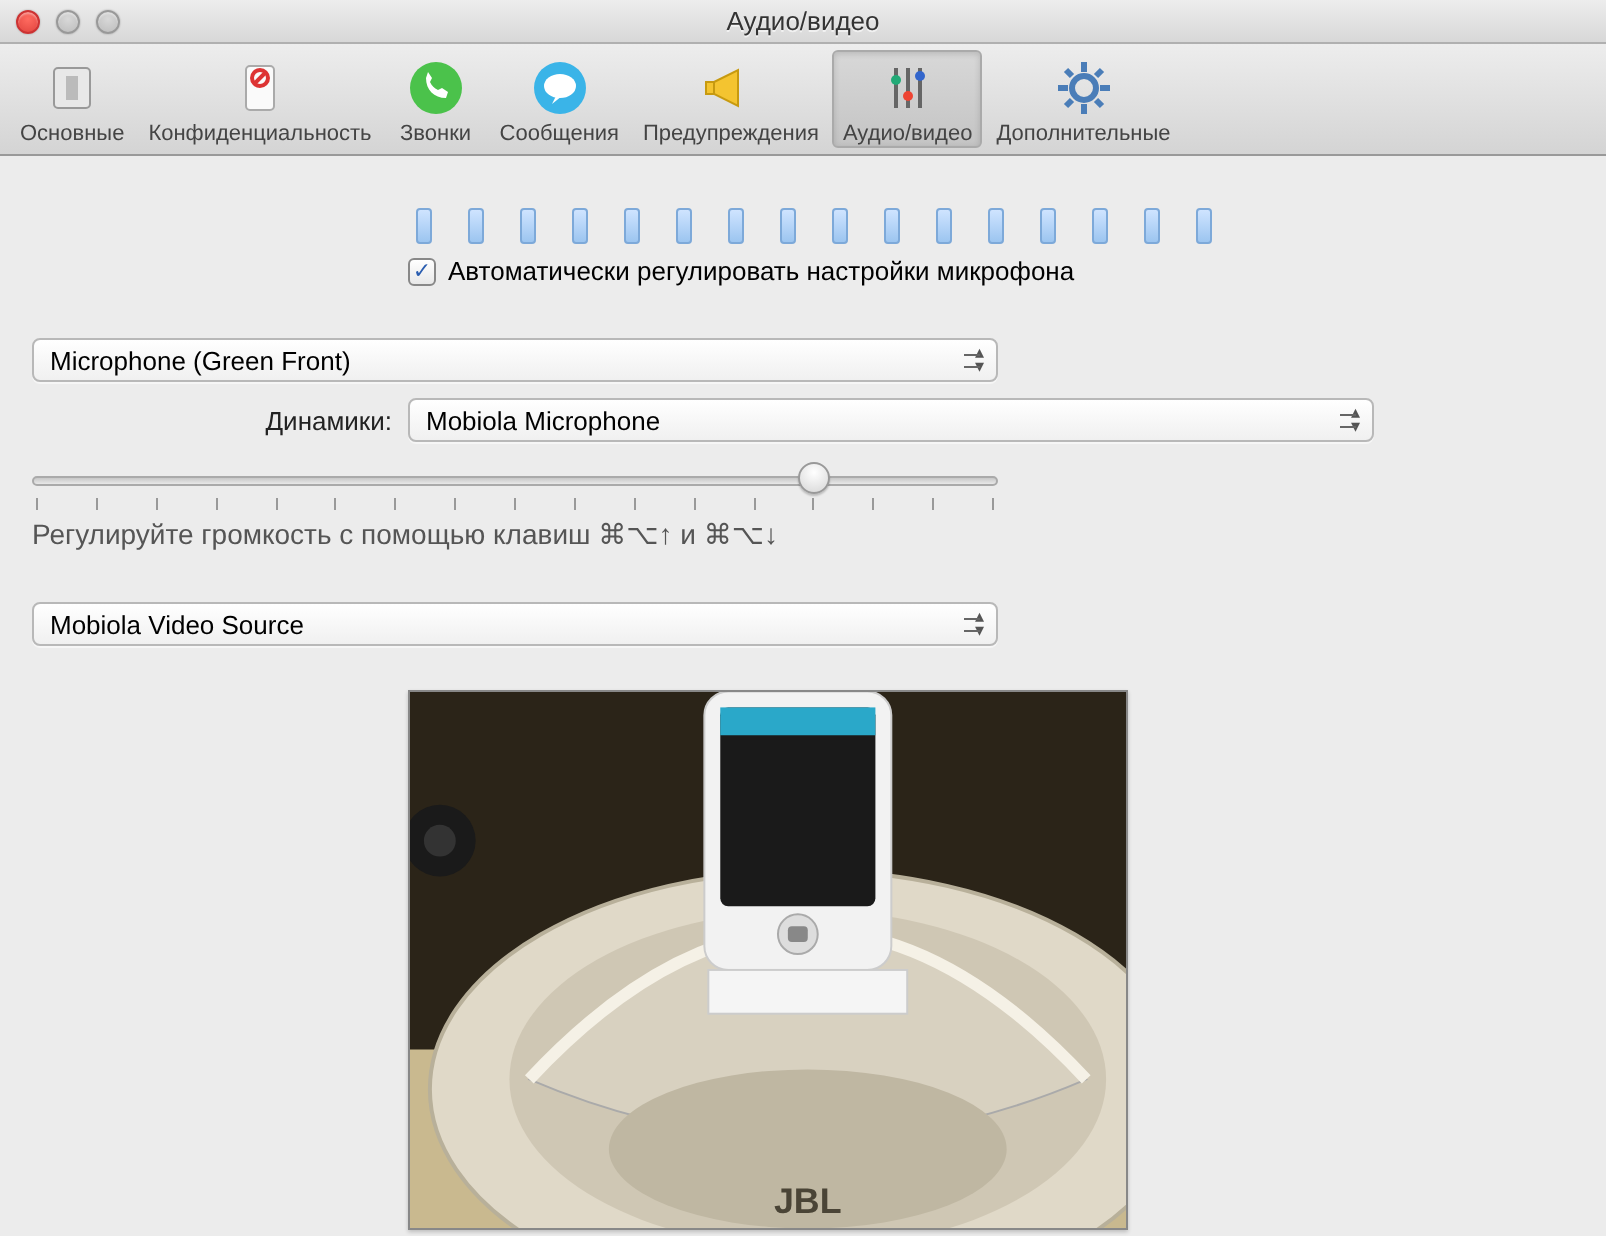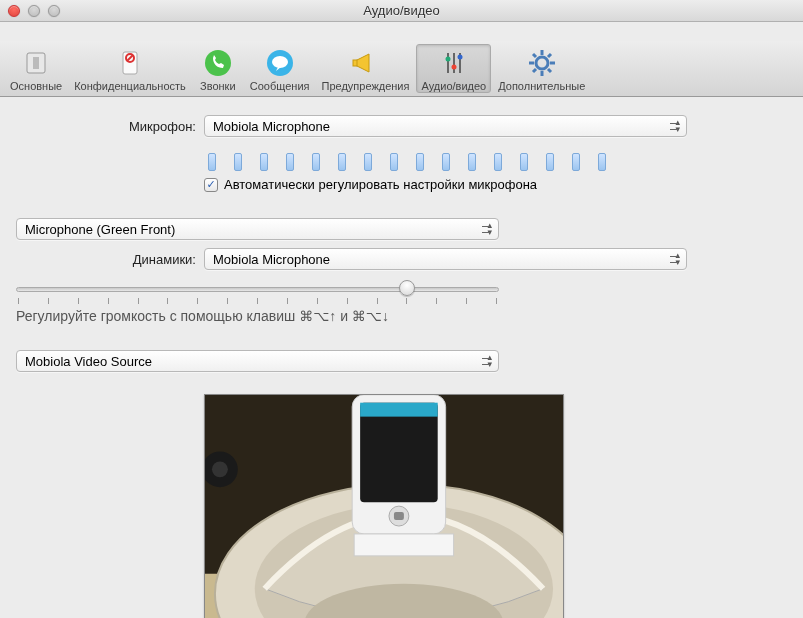--- a/index.html
+++ b/index.html
@@ -37,21 +37,20 @@
       text-shadow: 0 1px 0 rgba(255,255,255,.6);
       pointer-events: none;
     }
     .toolbar {
       height: 56px;
       background: linear-gradient(to bottom, #ededed 0%, #d4d4d4 100%);
       border-bottom: 1px solid #999;
       display: flex;
       align-items: stretch;
       padding: 0 4px;
-      margin-top: 19px;
     }
     .toolbar-item {
       display: flex;
       flex-direction: column;
       align-items: center;
       justify-content: center;
       padding: 2px 4px 1px;
       min-width: 50px;
       cursor: pointer;
       border: 1px solid transparent;
@@ -256,29 +255,20 @@
             <line x1="22" y1="10" x2="25" y2="7"></line>
           </g>
         </svg>
     </div>
     <div class="label">Дополнительные</div>
   </div>
 </div>
 
 <div class="content">
 
-  <div class="row">
-    <div class="row-label">Микрофон:</div>
-    <div class="row-control">
-      <div class="select">
-        <span>Mobiola Microphone</span>
-        <span class="arrows">▴<br>▾</span>
-      </div>
-    </div>
-  </div>
 
   <div class="row">
     <div class="row-label"></div>
     <div class="row-control">
       <div class="level-meter" id="level-meter">
           <div class="level-seg"></div>
           <div class="level-seg"></div>
           <div class="level-seg"></div>
           <div class="level-seg"></div>
           <div class="level-seg"></div>

